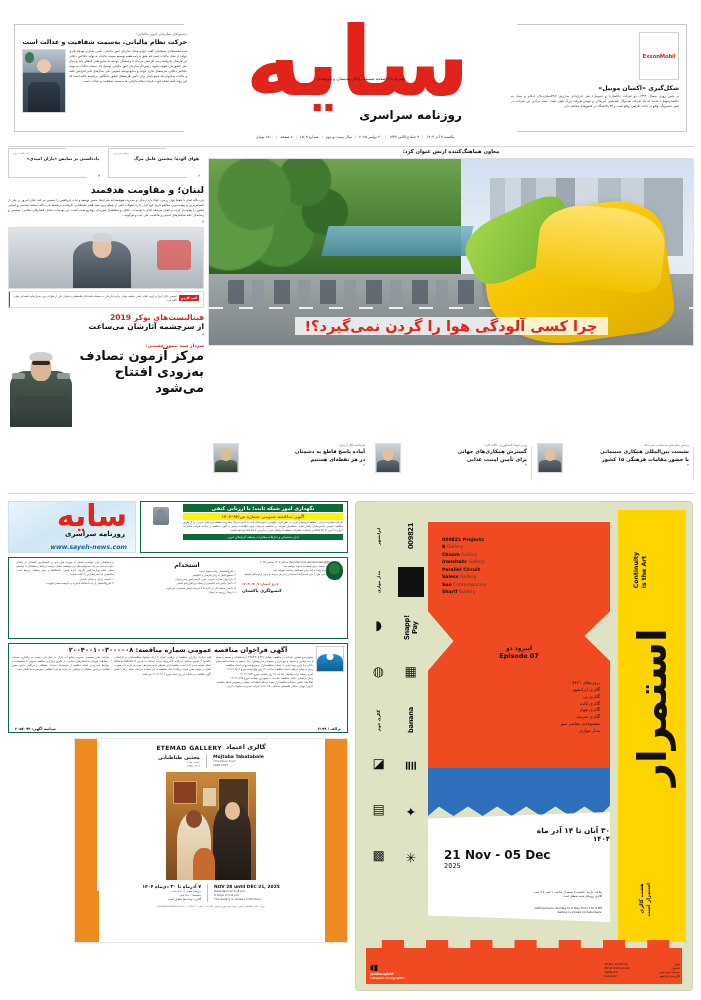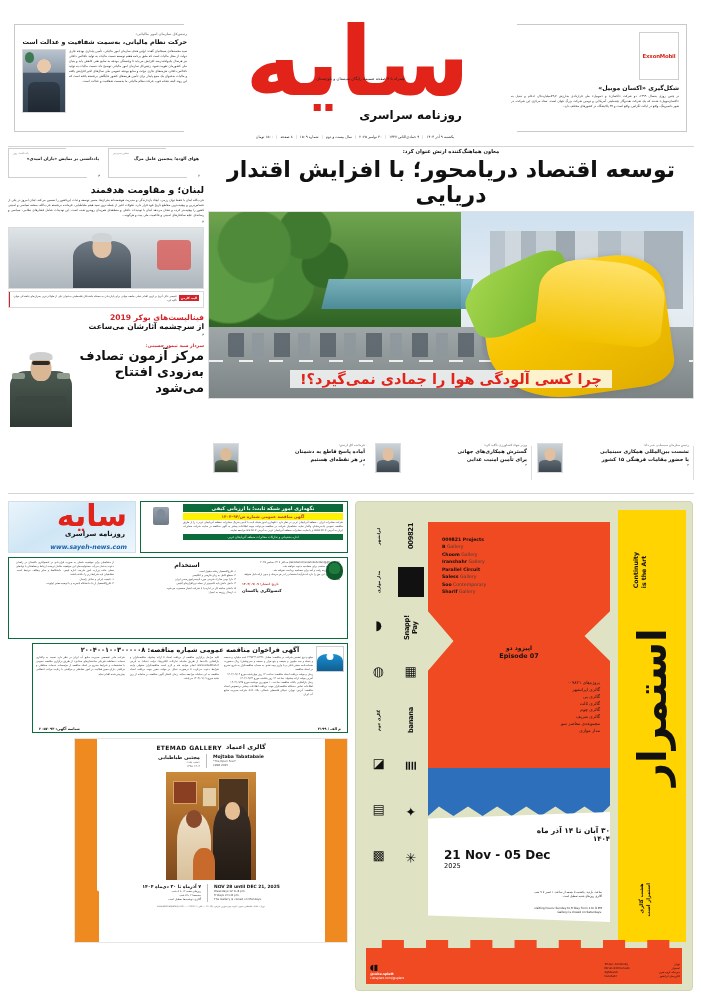--- a/index.html
+++ b/index.html
@@ -305,21 +305,21 @@
      background:radial-gradient(circle at 50% 40%, #1f7a3d 0 40%, #0e5a2a 41%, #0e5a2a 100%);
      border-radius:50% 50% 44% 44%;
   }
   .ad-job .c { flex:1 1 0; padding:0 3px; }
   .ad-job .c.first { padding-right:21px; }
   .ad-job .job-title { font-size:6.2px; font-weight:bold; color:#111; text-align:center; }
   .ad-job .sign { font-size:4.2px; font-weight:bold; color:#111; text-align:left; margin-top:2px;}
   .ad-job .datel{ font-size:3px; font-weight:bold; color:#c0392b; text-align:left; }
 
   .ad-tender-2 {
-     margin-top:4px; width:316px; height:90px; border:1.4px solid #0b6b3a; background:#fff;
+     margin-top:4px; width:340px; height:90px; border:1.4px solid #0b6b3a; background:#fff;
      position:relative; padding:2px 3px;
   }
   .ad-tender-2 .t2head {
      font-size:6.6px; font-weight:bold; color:#111; text-align:center; direction:rtl; margin-bottom:2px;
   }
   .ad-tender-2 .wlogo {
      position:absolute; right:3px; top:2px; width:28px; height:26px; background:#fff; border:0.5px solid #cfcfcf;
      overflow:hidden;
   }
   .ad-tender-2 .wlogo .wave { position:absolute; left:0; top:30%; width:100%; height:70%;
@@ -584,34 +584,33 @@
         <div class="k">سردار سید تیمور حسینی:</div>
         <div class="h">مرکز آزمون تصادف</div>
         <div class="h">به‌زودی افتتاح می‌شود</div>
       </div>
       <div class="pg-mark" style="position:absolute; left:2px; bottom:0;">۲</div>
     </div>
   </div>
 
   <div class="main">
     <div class="kick">معاون هماهنگ‌کننده ارتش عنوان کرد:</div>
-    <div class="head">توسعه اقتصاد دریامحور؛ با افزایش اقتدار دریایی</div>
 
     <div class="hero">
       <div class="sky"></div>
       <div class="bldg"></div>
       <div class="trees"></div>
       <div class="canal"></div>
       <div class="road"></div>
       <div class="cars"></div>
       <div class="glove"></div>
       <div class="fingers"></div>
       <div class="hero-band">
         <div class="strip">
-          <div class="t">چرا کسی آلودگی هوا را جمادی نمی‌گیرد؟!</div>
+          <div class="t">چرا کسی آلودگی هوا را گردن نمی‌گیرد؟!</div>
         </div>
       </div>
     </div>
 
     <div class="four">
       <div class="cell">
         <div class="thumb mil">
             <div class="bd"></div>
             <div class="hd"></div>
           </div>

